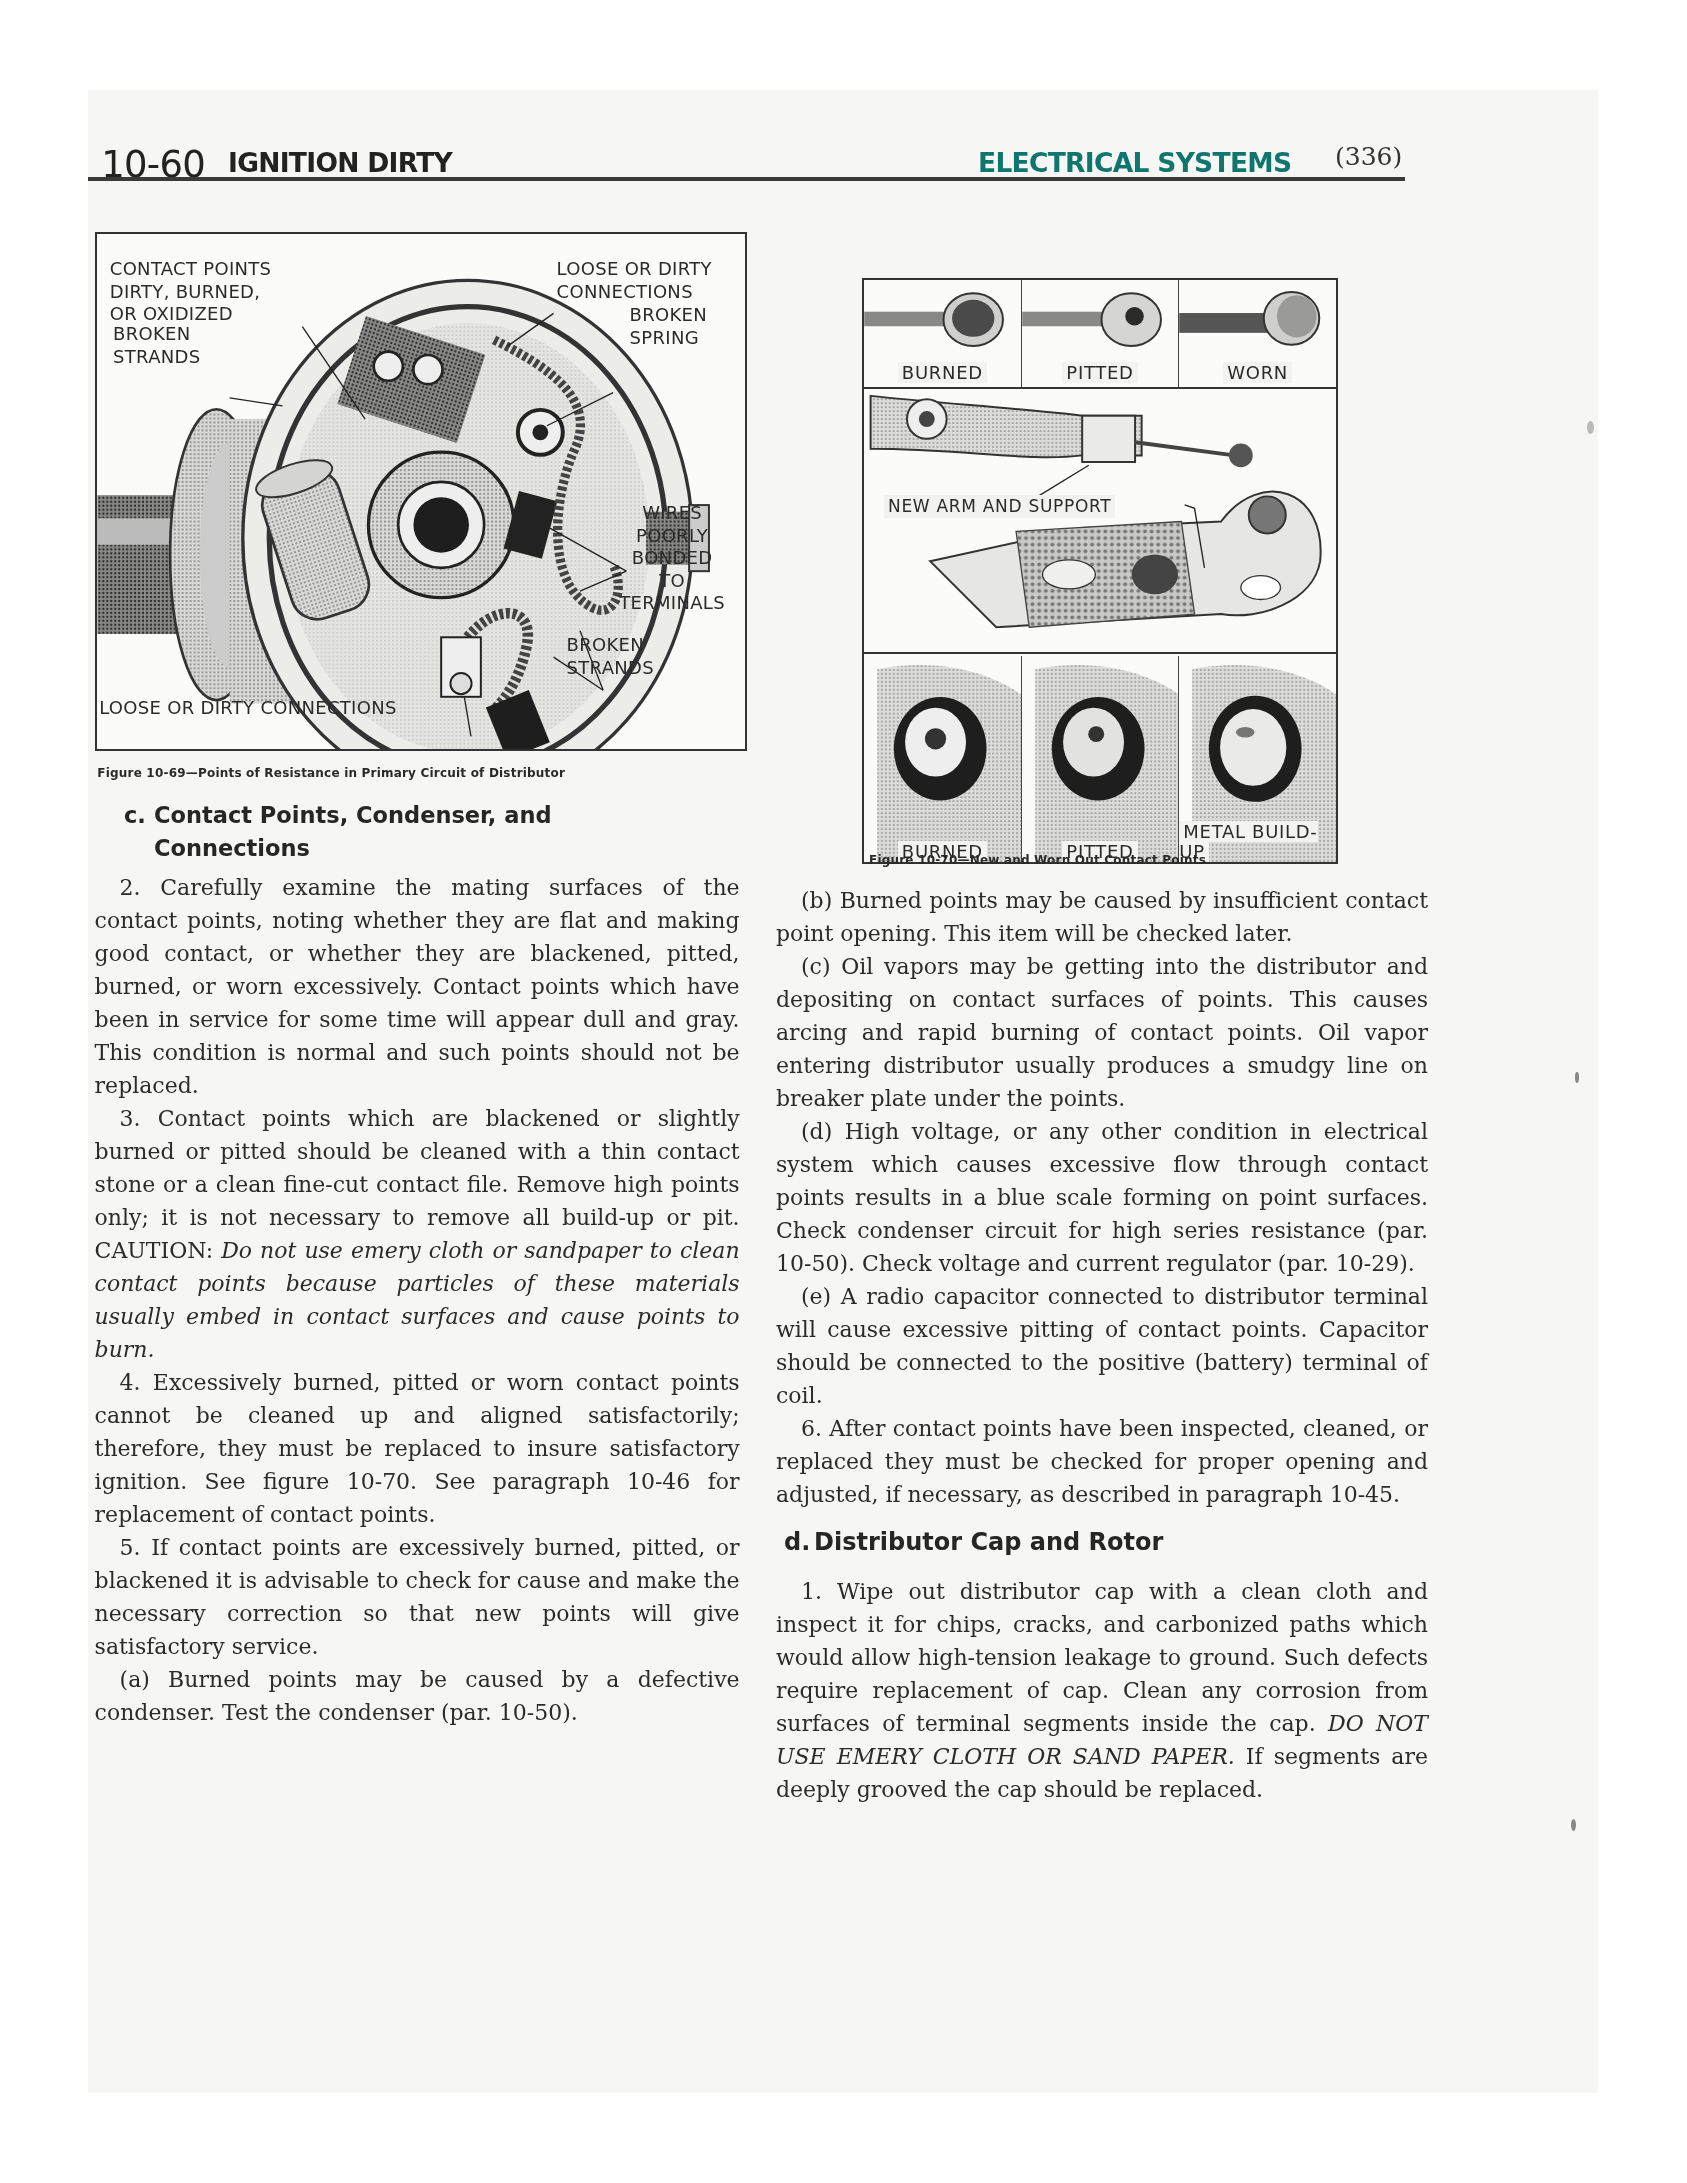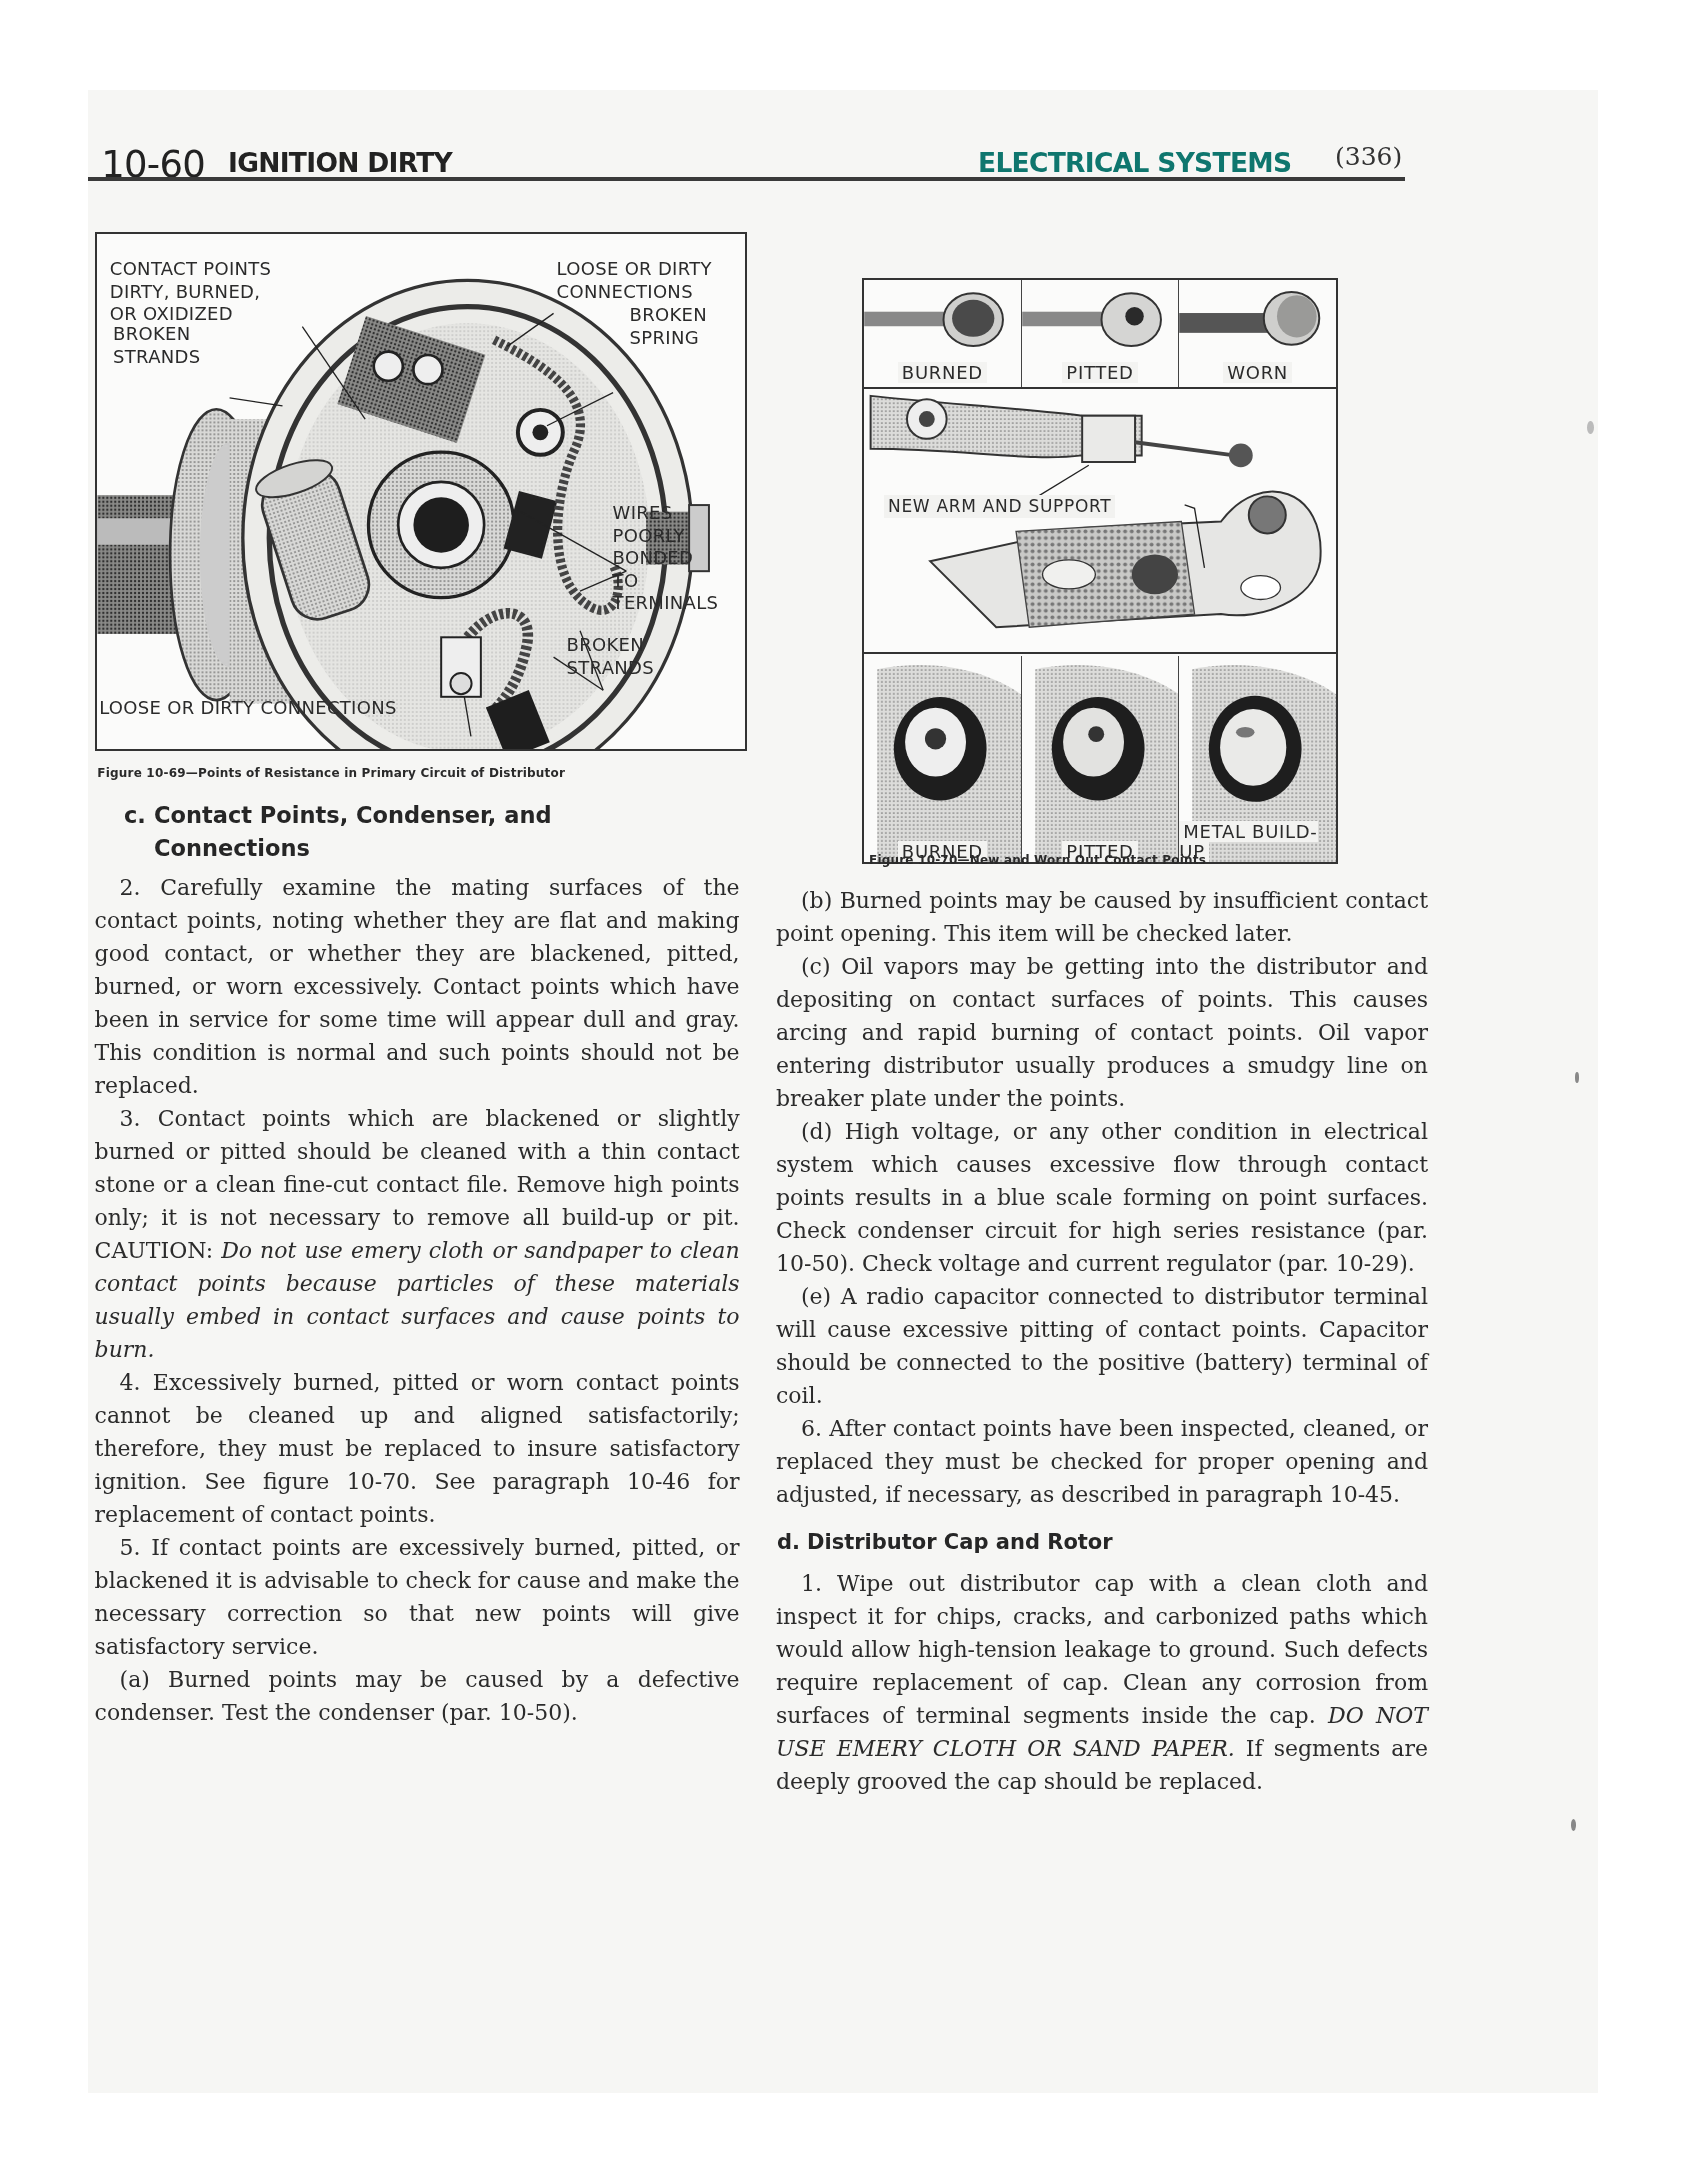--- a/index.html
+++ b/index.html
@@ -20,21 +20,21 @@
   .hdr .rule { position: absolute; left: 0; top: 87px; width: 1317px; height: 4px; background: #3a3a3a; }
 
   
   .fig {
     position: absolute; border: 2px solid #333; background: #fbfbfa; overflow: hidden;
   }
   .fig69 { left: 6.6px; top: 142px; width: 652px; height: 519px; }
   .fig70 { left: 774px; top: 152px; width: 476px; height: 586px; margin-top: 36px; }
 
   .figlabel { position: absolute; font-family: "DejaVu Sans", sans-serif; font-size: 18px; line-height: 22.5px; color: #2b2b2b; letter-spacing: 0.3px; white-space: pre; }
-  .figlabel.center { }
+  .figlabel.center { text-align: center; }
 
   .caption { position: absolute; font-family: "DejaVu Sans", sans-serif; font-weight: bold; font-size: 12px; color: #2a2a2a; letter-spacing: 0.2px; white-space: nowrap; }
 
   
   .panel-row { position: absolute; left: 0; width: 100%; display: flex; }
   .panel { position: relative; flex: 1; border-right: 1.3px solid #444; height: 100%; overflow: hidden; }
   .panel:last-child { border-right: none; }
   .row-top { top: 0; height: 109px; border-bottom: 2px solid #333; }
   .row-mid { top: 109px; height: 265px; border-bottom: 2px solid #333; }
   .row-bot { top: 376px; height: 210px; }
@@ -251,21 +251,21 @@
     <p>5. If contact points are excessively burned, pitted, or blackened it is advisable to check for cause and make the necessary correction so that new points will give satisfactory service.</p>
     <p>(a) Burned points may be caused by a de­fective condenser. Test the condenser (par. 10-50).</p>
   </div>
 
   <div class="col col-right">
     <p>(b) Burned points may be caused by in­sufficient contact point opening. This item will be checked later.</p>
     <p>(c) Oil vapors may be getting into the dis­tributor and depositing on contact surfaces of points. This causes arcing and rapid burning of contact points. Oil vapor entering distrib­utor usually produces a smudgy line on breaker plate under the points.</p>
     <p>(d) High voltage, or any other condition in electrical system which causes excessive flow through contact points results in a blue scale forming on point surfaces. Check condenser circuit for high series resistance (par. 10-50). Check voltage and current regulator (par. 10-29).</p>
     <p>(e) A radio capacitor connected to distrib­utor terminal will cause excessive pitting of contact points. Capacitor should be connected to the positive (battery) terminal of coil.</p>
     <p>6. After contact points have been inspected, cleaned, or replaced they must be checked for proper opening and adjusted, if necessary, as described in paragraph 10-45.</p>
-    <div class="subhead" style="position:relative;font-size:21px;margin-top:14.6px;margin-bottom:8px;left:1px;">
+    <div class="subhead" style="position:relative;font-size:24px;margin-top:14.6px;margin-bottom:16px;left:8px;">
       <span class="letter">d.</span><span>Distributor Cap and Rotor</span>
     </div>
     <p><span>1. Wipe out distributor cap with a clean cloth and inspect it for chips, cracks, and car­bonized paths which would allow high-tension leakage to ground. Such defects require re­placement of cap. Clean any corrosion from surfaces of terminal segments inside the cap. </span><em>DO NOT USE EMERY CLOTH OR SAND PAPER.</em><span> If segments are deeply grooved the cap should be replaced.</span></p>
   </div>
 </div>
 
 <div class="speck" style="left:1587px;top:421px;width:6.6px;height:13.2px;background:#bbb;"></div>
 <div class="speck" style="left:1575px;top:1072px;width:4px;height:10.6px;"></div>
 <div class="speck" style="left:1571px;top:1819px;width:5.3px;height:12px;"></div>
 

